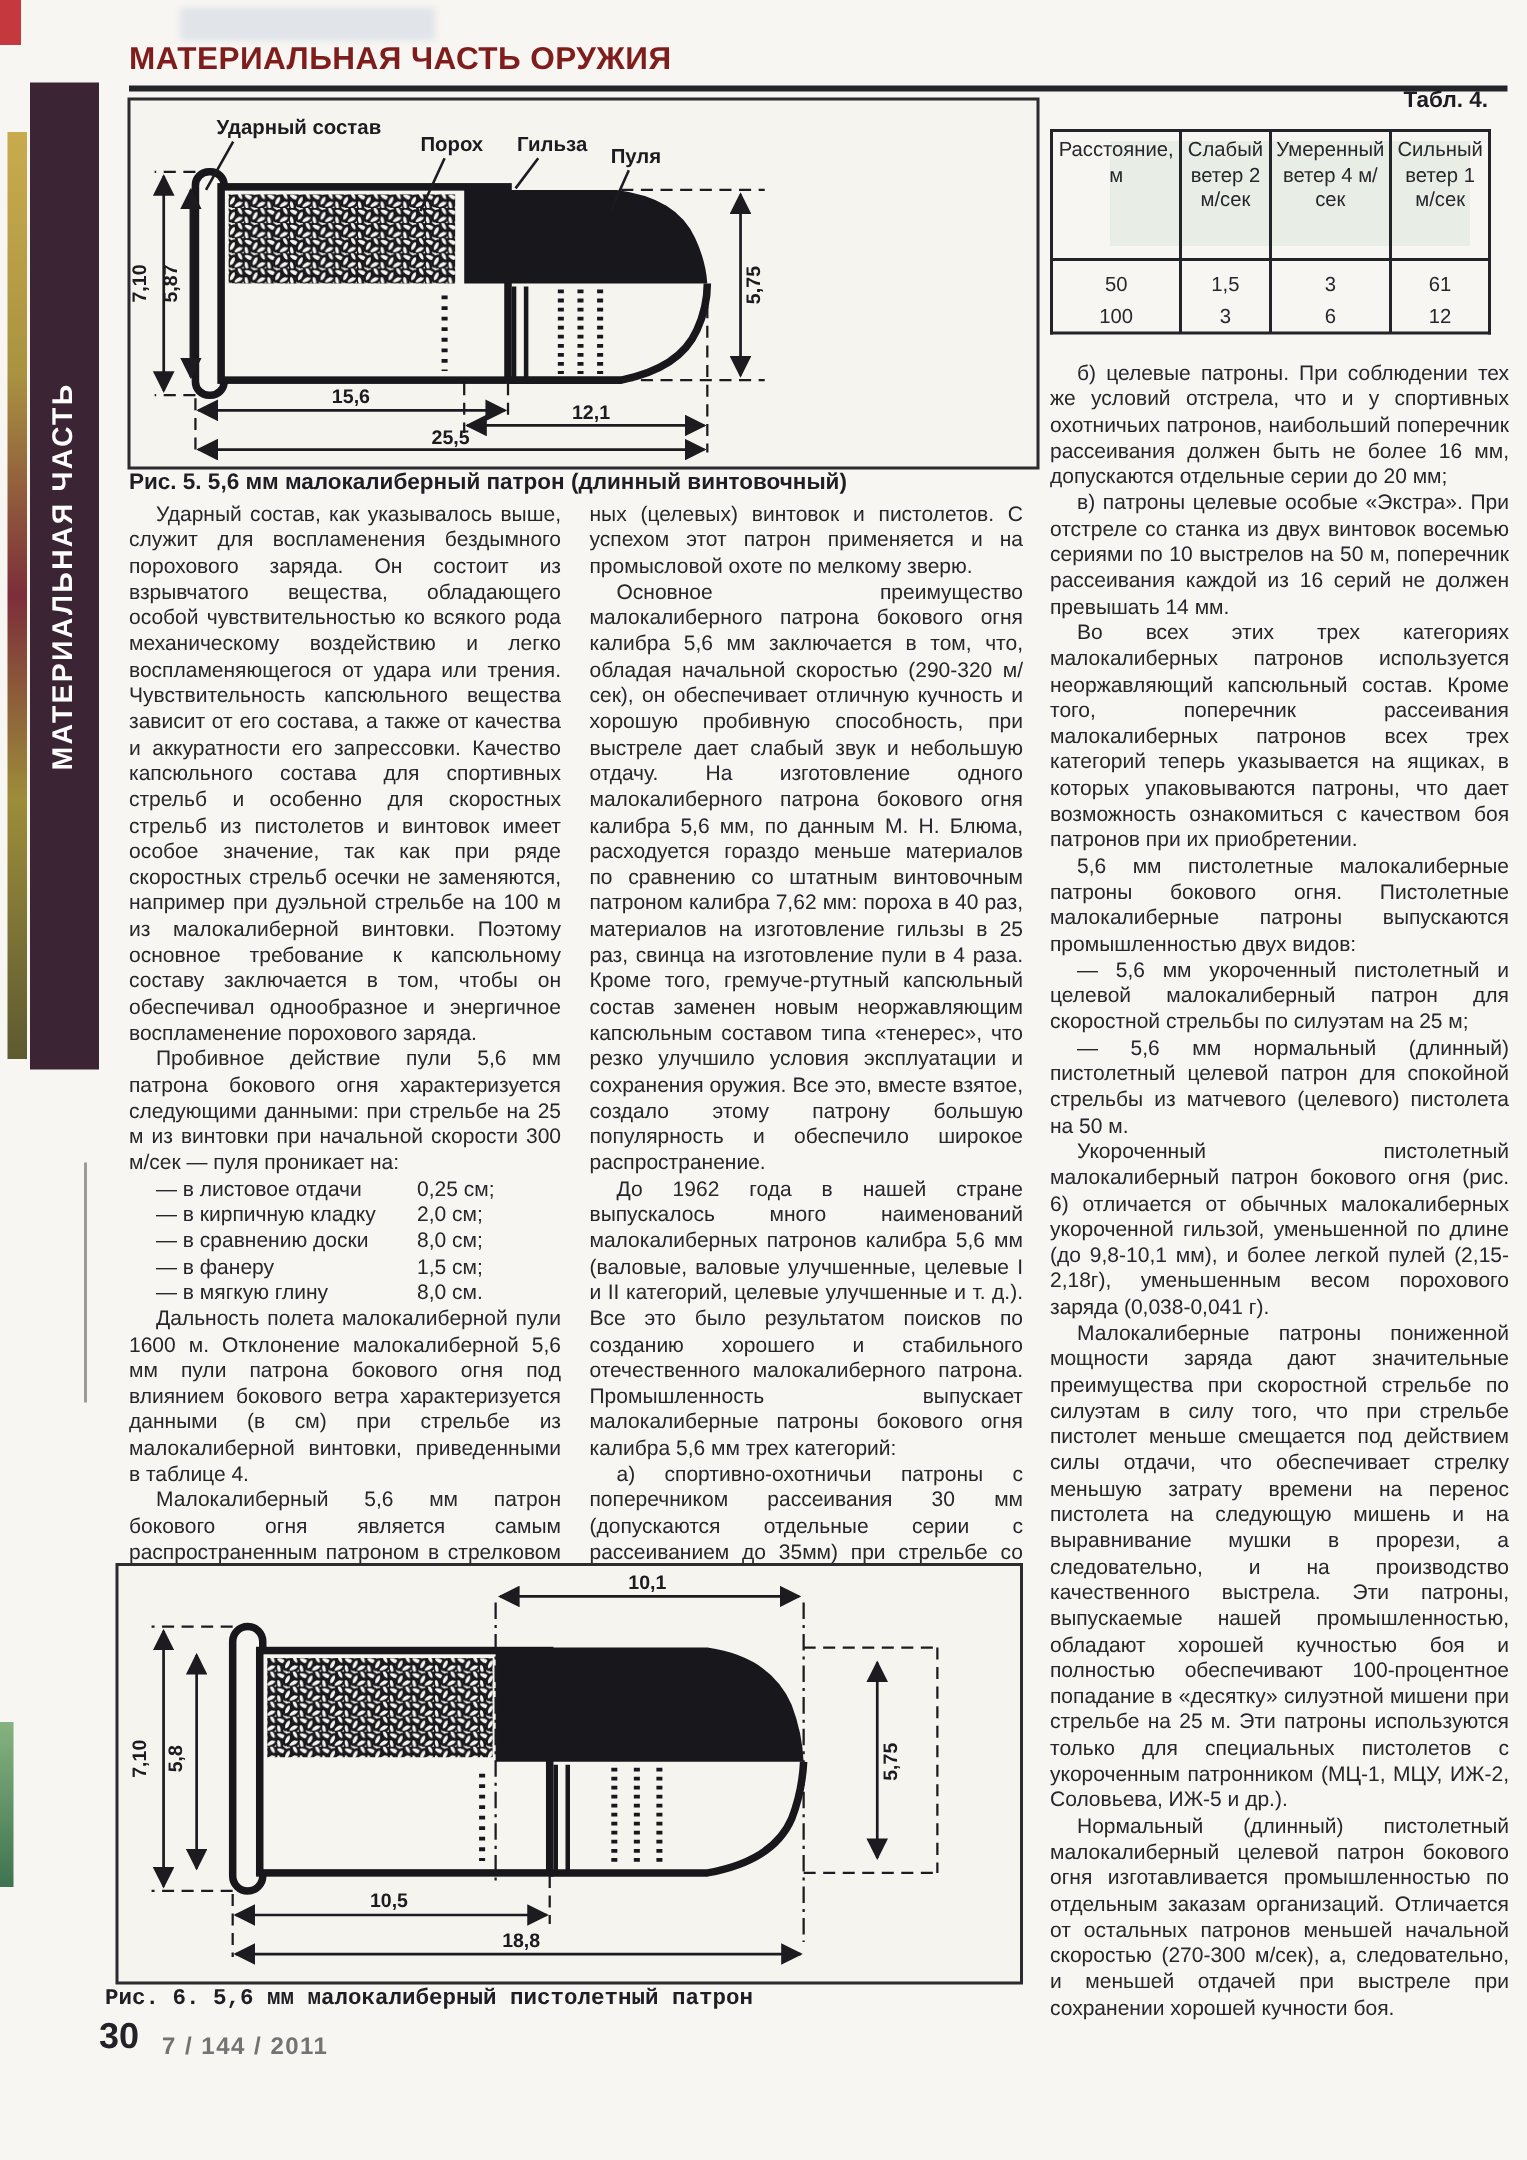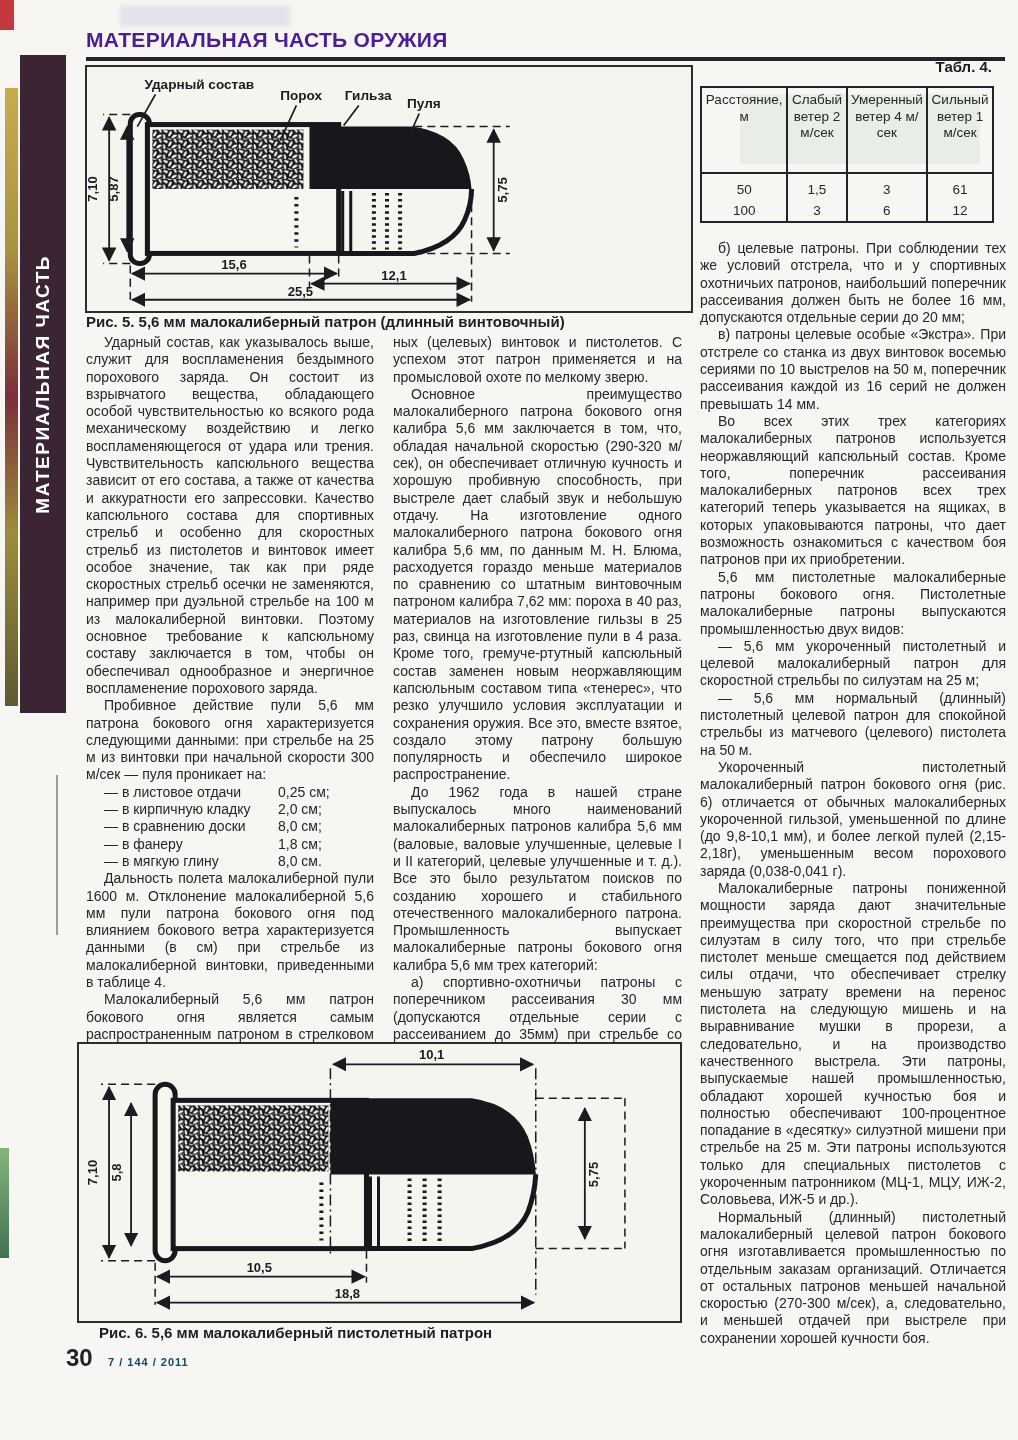--- a/index.html
+++ b/index.html
@@ -11,21 +11,21 @@
         background:linear-gradient(#c9ab4e,#a99340 26%,#7c2e3a 50%,#9d8d3a 72%,#5d5a31);}
   .spine-tab{position:absolute;left:20px;top:55px;width:46px;height:658px;background:#3b2433;
         display:flex;align-items:center;justify-content:center;}
   .spine-tab span{writing-mode:vertical-rl;transform:rotate(180deg);color:#ffffff;
         font-weight:bold;font-size:19px;letter-spacing:1.5px;white-space:nowrap;}
   .left-line{position:absolute;left:56px;top:775px;width:2px;height:160px;background:#9b9b9b;}
   .green-strip{position:absolute;left:0;top:1148px;width:9px;height:110px;
         background:linear-gradient(#86b37f,#3f7350);}
   
   .header-title{position:absolute;left:86px;top:28px;font-size:21px;font-weight:bold;
-        letter-spacing:.3px;color:#4c1d95;}
+        letter-spacing:.3px;color:#7f1d1d;}
   .header-rule{position:absolute;left:86px;top:57px;width:919px;height:3.5px;background:#23232a;}
   .ghost{position:absolute;pointer-events:none;}
   
   .figbox{position:absolute;border:2px solid #2b2b30;background:#f5f4ef;}
   .fig-svg{width:100%;height:100%;display:block;}
   .caption{position:absolute;font-weight:bold;font-size:15px;color:#1e1e24;}
   svg .dim{font:bold 13px "Liberation Sans","DejaVu Sans",sans-serif;fill:#1b1b20;}
   svg .plabel{font:bold 13.5px "Liberation Sans","DejaVu Sans",sans-serif;fill:#1b1b20;}
   svg line.dim{stroke:#1b1b20;stroke-width:1.8;}
   svg .ext{stroke:#1b1b20;stroke-width:1.5;stroke-dasharray:8 5;fill:none;}
@@ -47,22 +47,22 @@
   .bodytext{font-size:14px;line-height:17.3px;text-align:justify;}
   .col{position:absolute;top:334px;}
   .col p{margin:0;}
   .par{text-indent:18px;}
   .noindent{text-indent:0;}
   .pen-row{display:flex;}
   .pen-label{flex:0 0 192px;padding-left:18px;box-sizing:border-box;}
   .pen-value{flex:1;text-align:left;}
   
   .footer-page{position:absolute;left:66px;top:1344px;font-size:24px;font-weight:bold;color:#222228;}
-  .footer-issue{position:absolute;left:108px;top:1356px;font-size:11px;font-weight:bold;
-        letter-spacing:1px;color:#0c4a6e;}
+  .footer-issue{position:absolute;left:108px;top:1356px;font-size:16px;font-weight:bold;
+        letter-spacing:1px;color:#737373;}
 </style>
 </head>
 <body>
 
 <div class="page">
 
   <div class="red-corner"></div>
   <div class="spine-strip"></div>
   <div class="spine-tab">
     <span>МАТЕРИАЛЬНАЯ ЧАСТЬ</span>
@@ -179,21 +179,21 @@
     <div class="pen-row">
       <span class="pen-label">— в кирпичную кладку</span>
       <span class="pen-value">2,0 см;</span>
     </div>
     <div class="pen-row">
       <span class="pen-label">— в сравнению доски</span>
       <span class="pen-value">8,0 см;</span>
     </div>
     <div class="pen-row">
       <span class="pen-label">— в фанеру</span>
-      <span class="pen-value">1,8 см;</span>
+      <span class="pen-value">1,5 см;</span>
     </div>
     <div class="pen-row">
       <span class="pen-label">— в мягкую глину</span>
       <span class="pen-value">8,0 см.</span>
     </div>
     <p class="par">Дальность полета малокалиберной пули 1600 м. Отклонение малокалиберной 5,6 мм пули патрона бокового огня под влиянием бокового ветра характеризуется данными (в см) при стрельбе из малокалиберной винтовки, приведенными в таблице 4.</p>
     <p class="par">Малокалиберный 5,6 мм патрон бокового огня является самым распространенным патроном в стрелковом спорте. Под этот патрон изготавливается большое количество различных типов спортивных и произволь-</p>
   </div>
 
   <div class="col bodytext" style="left:393px;width:289px;">
@@ -264,18 +264,18 @@
       <text class="dim" transform="rotate(-90 42 128)" x="42" y="128" text-anchor="middle">5,8</text>
 
       <line class="ext" x1="76" y1="218" x2="76" y2="260"></line>
       <line class="ext" x1="287" y1="206" x2="287" y2="238"></line>
       <line class="dim" x1="78" y1="232" x2="285" y2="232" marker-start="url(#a6)" marker-end="url(#a6)"></line>
       <text class="dim" x="180" y="227" text-anchor="middle">10,5</text>
       <line class="dim" x1="78" y1="258" x2="454" y2="258" marker-start="url(#a6)" marker-end="url(#a6)"></line>
       <text class="dim" x="268" y="253" text-anchor="middle">18,8</text>
     </svg>
   </div>
-  <div class="caption" style="left:99px;top:1324px;">Рис. 6. 5,6 мм малокалиберный пистолетный патрон</div>
+  <div class="caption" style="left:70px;top:1324px;font-family:Liberation Mono, monospace;">Рис. 6. 5,6 мм малокалиберный пистолетный патрон</div>
 
   <div class="footer-page">30</div>
   <div class="footer-issue">7 / 144 / 2011</div>
 
 </div>
 
 </body></html>

